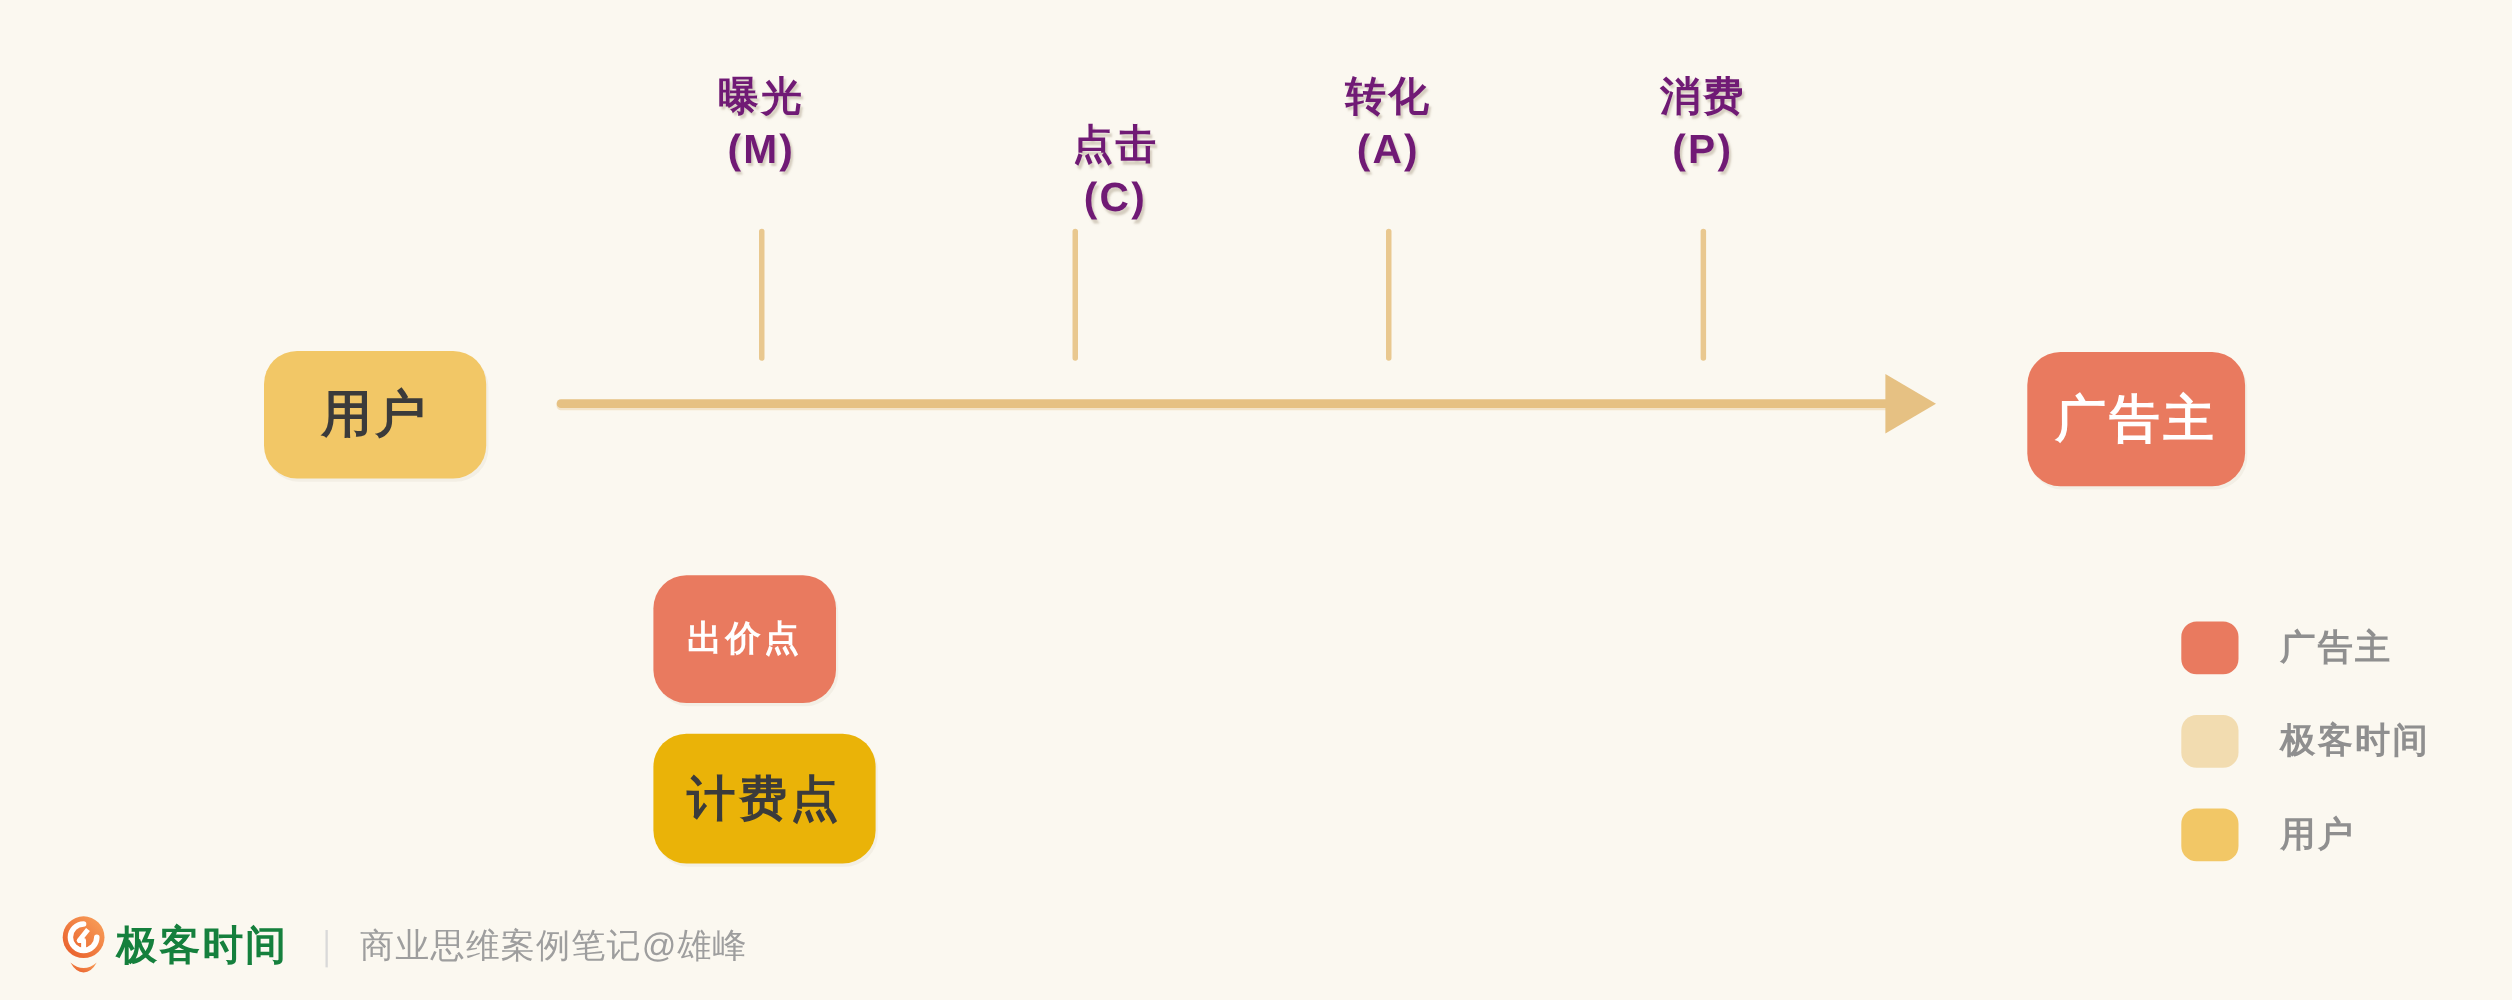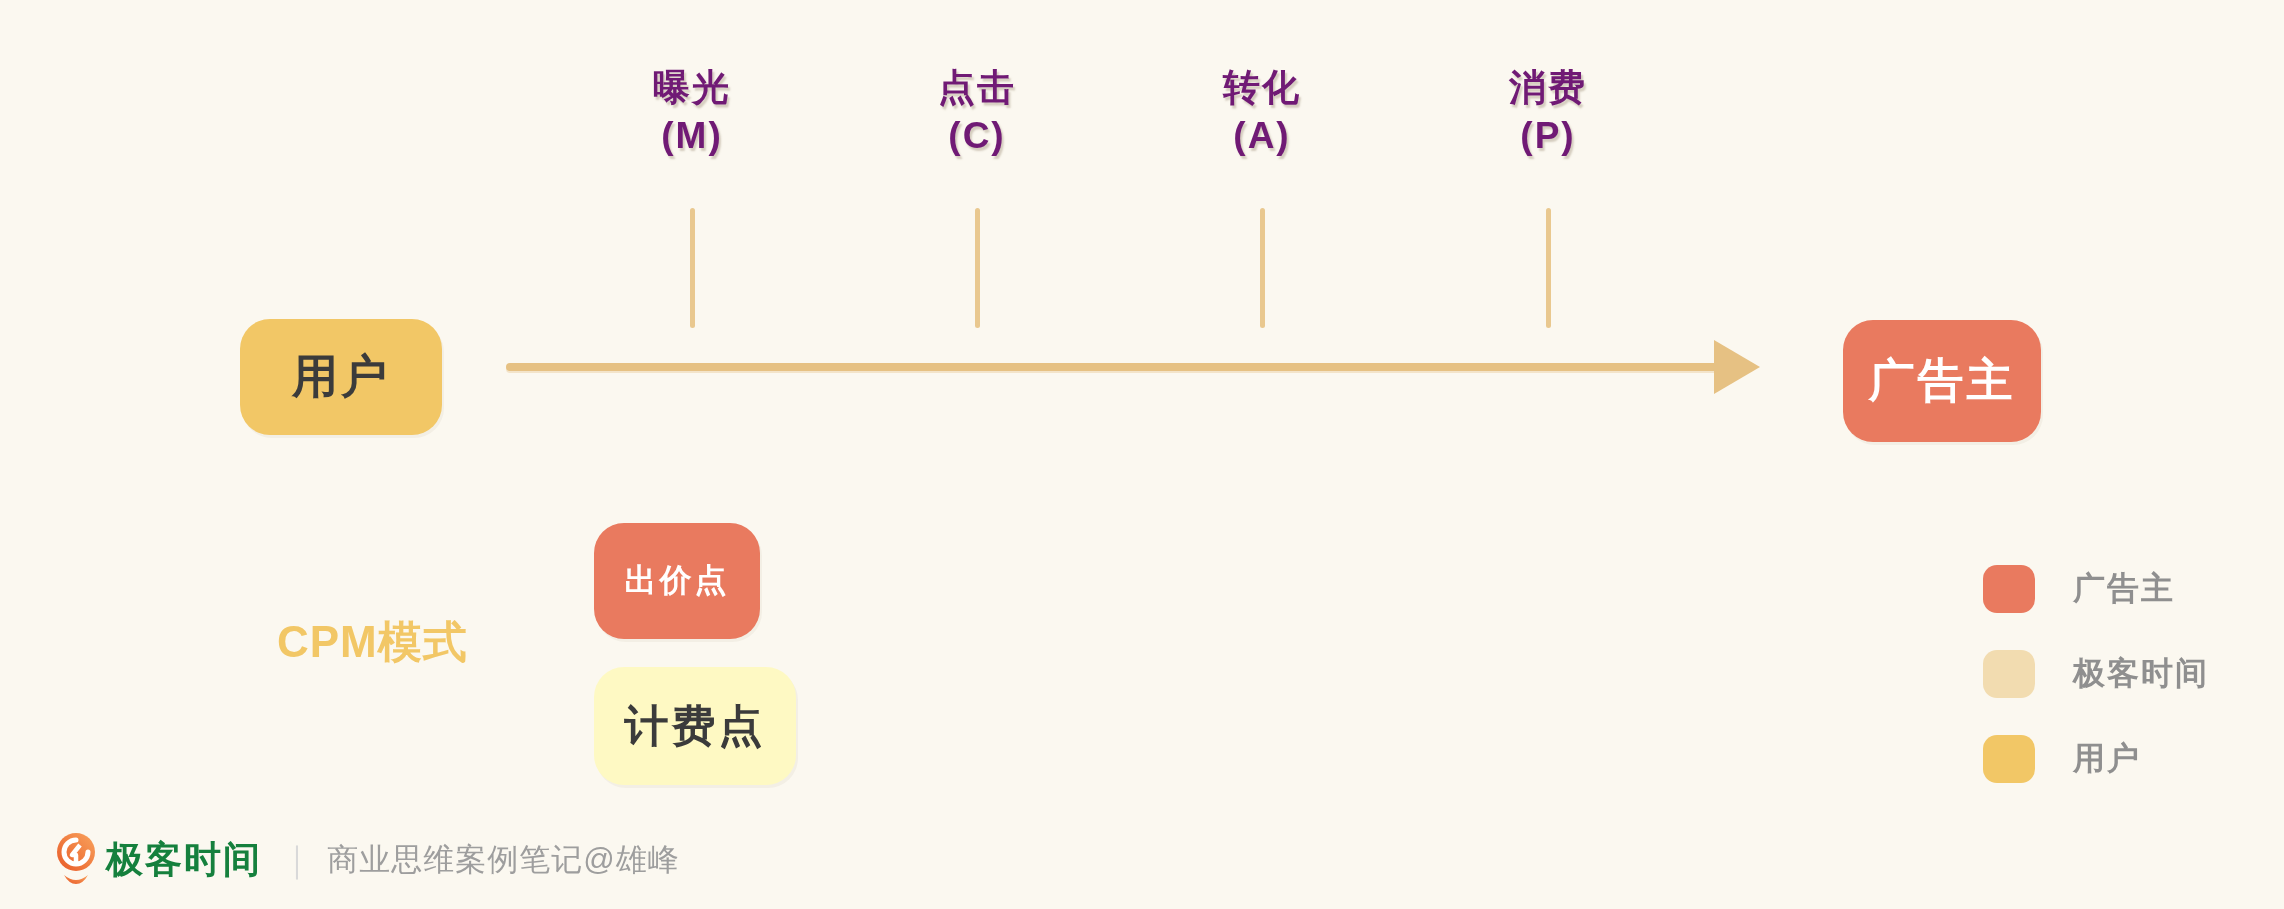--- a/index.html
+++ b/index.html
@@ -11,21 +11,21 @@
   }
   .canvas{position:absolute;left:0;top:0;width:2284px;height:909px;}
 
   
   .stage-col{position:absolute;top:64px;width:220px;text-align:center;}
   .stage-name,.stage-code{
     font-size:37px;font-weight:bold;line-height:48px;
     color:#701a75;letter-spacing:2px;
     text-shadow:2px 3px 2px rgba(140,122,96,0.35);
   }
-  .stage-col-1{left:582px;} .stage-col-2{left:867px;}
+  .stage-col-1{left:582px;} .stage-col-2{left:904px;margin-top:44px;}
   .stage-col-3{left:1152px;} .stage-col-4{left:1438px;}
 
   
   .tick{position:absolute;top:208px;height:120px;width:5px;
     background:#e9c88f;border-radius:3px;}
   .tick-1{left:690px;} .tick-2{left:975px;} .tick-3{left:1260px;} .tick-4{left:1546px;}
 
   
   .arrow-line{position:absolute;left:506px;top:363px;width:1212px;height:8px;
     background:#e6c183;border-radius:4px;
@@ -33,21 +33,21 @@
   .arrow-head{position:absolute;left:1714px;top:340px;width:0;height:0;
     border-left:46px solid #e6c183;
     border-top:27px solid transparent;border-bottom:27px solid transparent;}
 
   
   .box{position:absolute;display:flex;align-items:center;justify-content:center;
     border-radius:30px;font-weight:bold;letter-spacing:3px;
     box-shadow:2px 3px 0 rgba(120,100,70,0.06);}
   .box-gold{background:#f2c766;color:#3b3b3b;}
   .box-salmon{background:#e97a5f;color:#ffffff;}
-  .box-tan{background:#fef9c3;color:#3b3b3b;}
+  .box-tan{background:#eab308;color:#3b3b3b;}
 
   .node-user{left:240px;top:319px;width:202px;height:116px;font-size:46px;}
   .node-advertiser{left:1843px;top:320px;width:198px;height:122px;font-size:46px;}
   .marker-bid{left:594px;top:523px;width:166px;height:116px;font-size:32px;}
   .marker-billing{left:594px;top:667px;width:202px;height:118px;font-size:44px;}
   .marker-assessment{left:1448px;top:518px;width:199px;height:104px;font-size:44px;}
 
   .mode-label{position:absolute;left:277px;top:613px;
     font-size:44px;font-weight:bold;color:#f2c766;letter-spacing:1px;}
 
@@ -91,21 +91,20 @@
   <div class="tick tick-2"></div>
   <div class="tick tick-3"></div>
   <div class="tick tick-4"></div>
 
   <div class="arrow-line"></div>
   <div class="arrow-head"></div>
 
   <div class="box box-gold node-user">用户</div>
   <div class="box box-salmon node-advertiser">广告主</div>
 
-  <div class="mode-label">CPM模式</div>
 
   <div class="box box-salmon marker-bid">出价点</div>
   <div class="box box-tan marker-billing">计费点</div>
 
   <div class="legend">
     <div class="legend-item">
       <div class="legend-swatch" style="background-color: rgb(233, 122, 95);"></div>
       <div class="legend-label">广告主</div>
     </div>
     <div class="legend-item">

